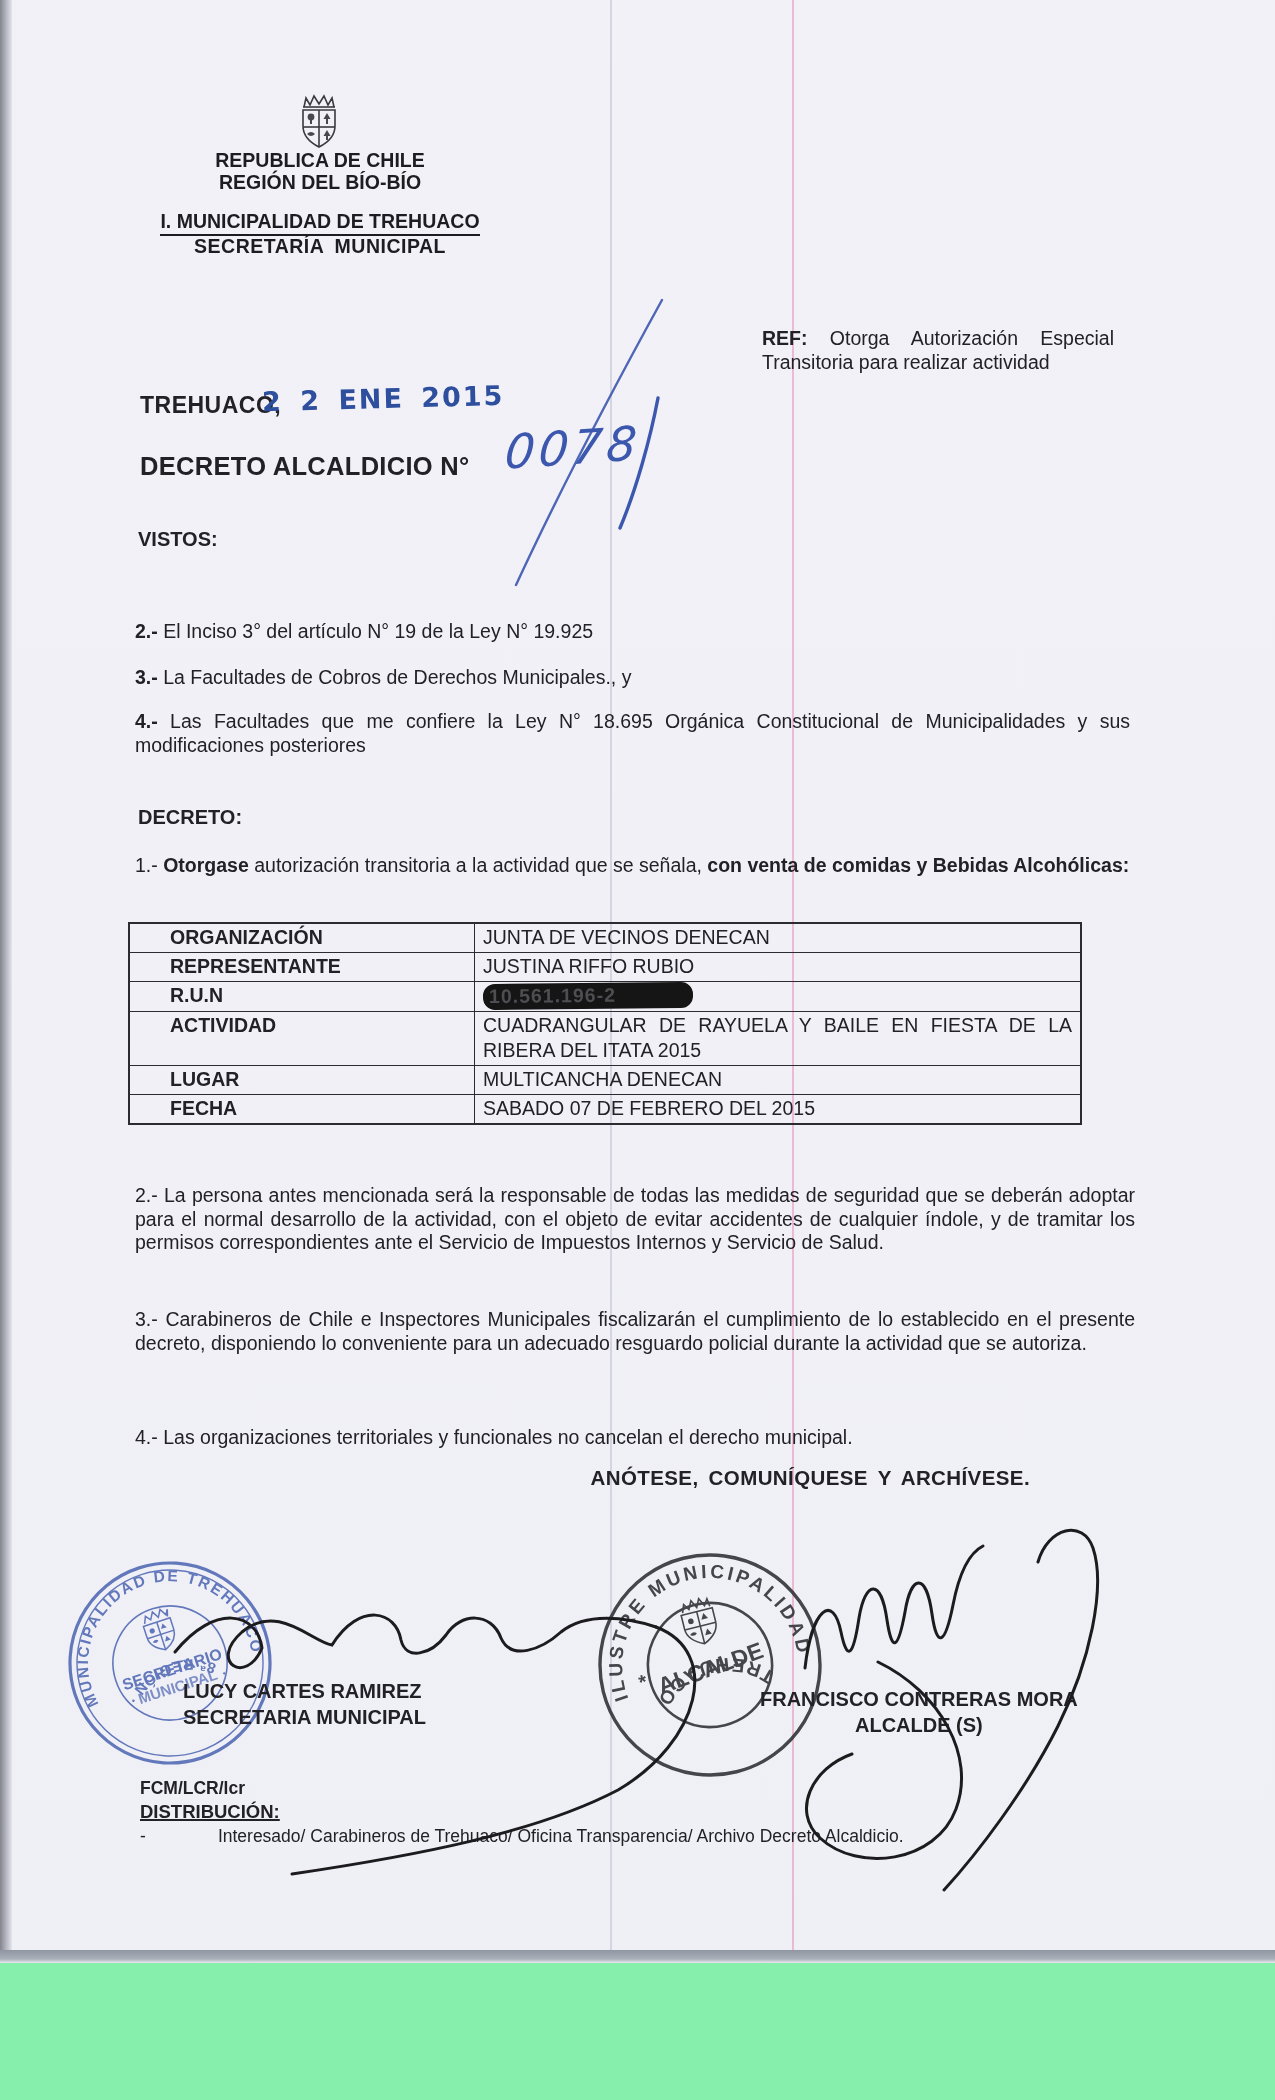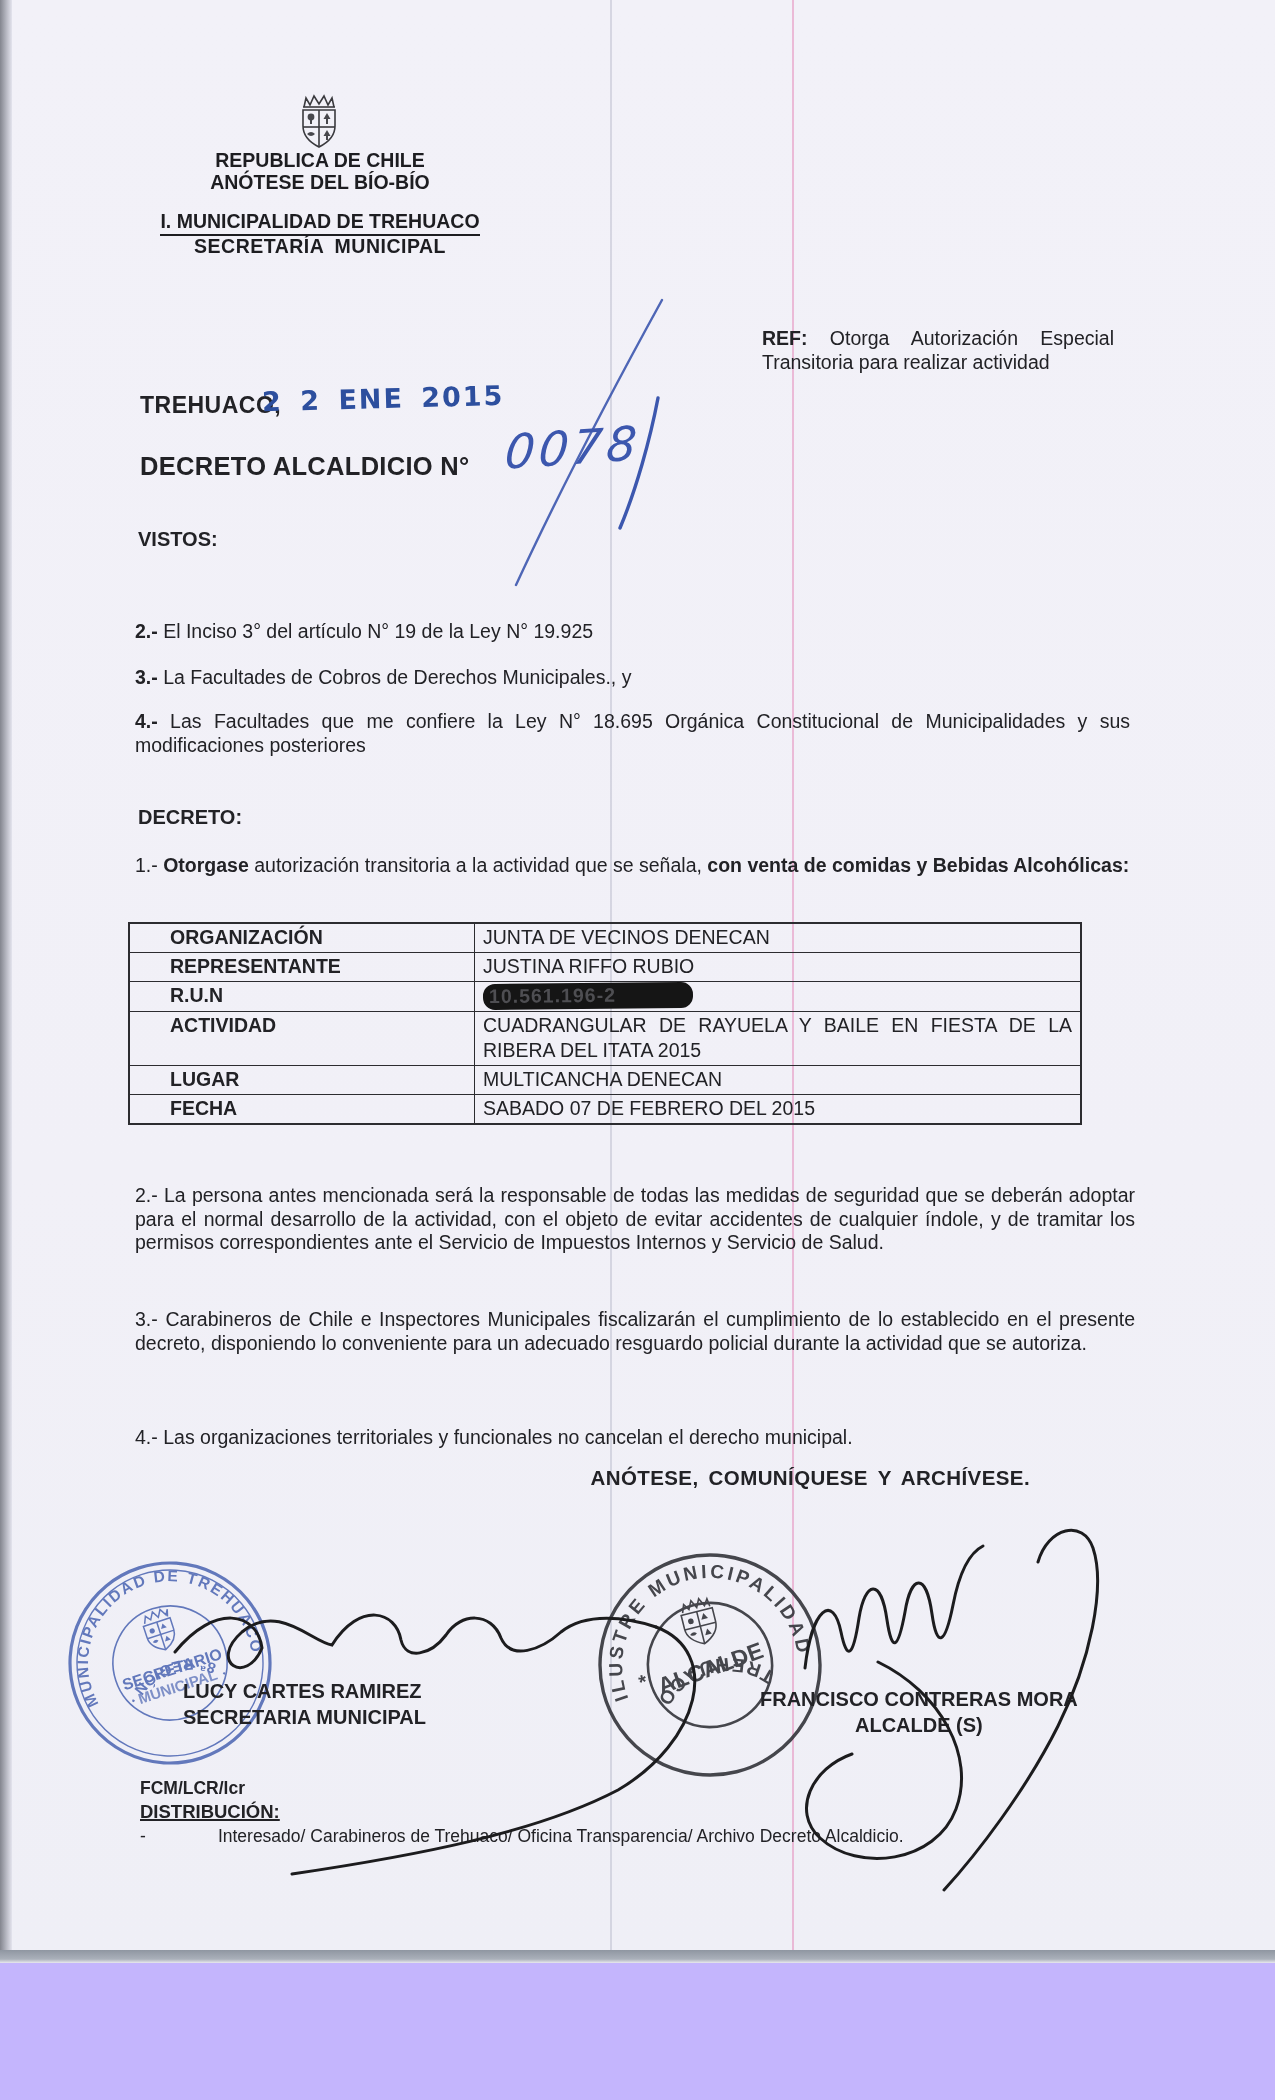--- a/index.html
+++ b/index.html
@@ -1,17 +1,17 @@
 <!DOCTYPE html>
 <html><head>
 <meta charset="utf-8">
 <style>
   html,body{margin:0;padding:0;background:#fff;}
   .page{position:relative;width:1275px;height:2100px;overflow:hidden;
-        font-family:"Liberation Sans", sans-serif;color:#222226;background:#c4b5fd;}
+        font-family:"Liberation Sans", sans-serif;color:#222226;background:#86efac;}
   .scan{position:absolute;left:0;top:0;width:1275px;height:1952px;
         background:linear-gradient(180deg,#f2f1f8 0%,#f1f0f7 60%,#efeff6 100%);}
   .scan-edge-left{position:absolute;left:0;top:0;width:12px;height:1952px;
         background:linear-gradient(90deg,#83858e 0%,#b9bac4 55%,#e4e4ee 100%);}
   .scan-bottom{position:absolute;left:0;top:1950px;width:1275px;height:13px;
         background:linear-gradient(180deg,#8f96a1 0%,#aab0ba 70%,#e8e8ee 100%);}
   .fold{position:absolute;top:0;height:1950px;width:2px;pointer-events:none;}
   .fold.gray{left:610px;background:rgba(150,152,175,.30);}
   .fold.pink{left:792px;background:rgba(226,120,175,.45);}
   .abs{position:absolute;}
@@ -85,21 +85,21 @@
       <path d="M32 23 l3.5 6 h-7 z"></path>
         <rect x="31" y="29" width="2" height="5"></rect>
       <path d="M12 44 q4,-4 8,0 q-4,4 -8,0 z"></path>
       <path d="M32 40 l3.5 6 h-7 z"></path>
         <rect x="31" y="46" width="2" height="4"></rect>
     </g>
   </svg>
 
   <div class="abs letterhead">
     <div>REPUBLICA DE CHILE</div>
-    <div>ANÓTESE DEL BÍO-BÍO</div>
+    <div>REGIÓN DEL BÍO-BÍO</div>
     <div><span class="muni">I. MUNICIPALIDAD DE TREHUACO</span></div>
     <div class="office">SECRETARÍA MUNICIPAL</div>
   </div>
 
   <div class="abs refblock">
     <div class="l1"><b>REF:</b>
       <span>Otorga Autorización Especial</span></div>
     <div>Transitoria para realizar actividad</div>
   </div>
 

